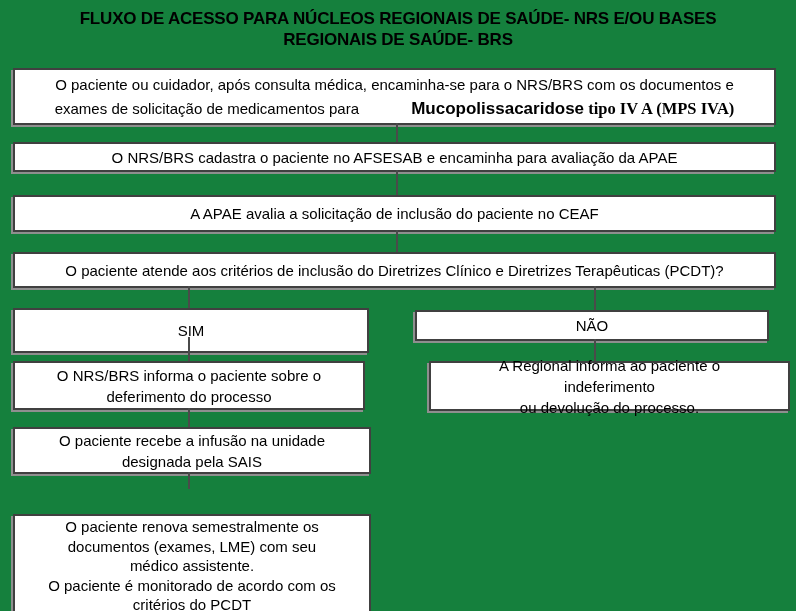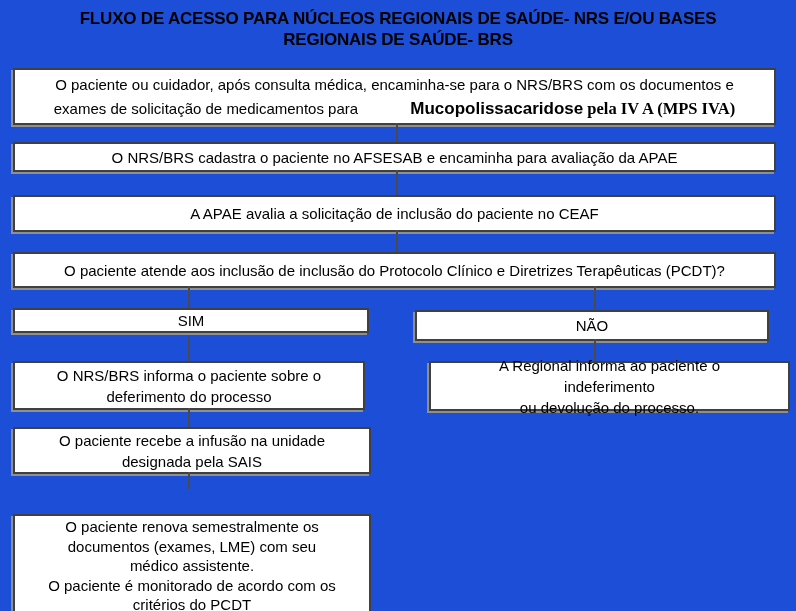--- a/index.html
+++ b/index.html
@@ -4,21 +4,21 @@
 <style>
   html, body {
     margin: 0;
     padding: 0;
     background: #ffffff;
   }
   #canvas {
     position: relative;
     width: 796px;
     height: 611px;
-    background: #1d4ed8;
+    background: #15803d;
     font-family: "Liberation Sans", sans-serif;
     color: #000000;
     overflow: hidden;
   }
   .title {
     position: absolute;
     left: 0;
     top: 8px;
     width: 796px;
     text-align: center;
@@ -57,21 +57,21 @@
   .vline {
     position: absolute;
     width: 2px;
     background: #4a4a4a;
   }
   
   #box-step1 { left: 13px; top: 68px;  width: 763px; height: 57px; line-height: 24px; }
   #box-step2 { left: 13px; top: 142px; width: 763px; height: 30px; justify-content: center; }
   #box-step3 { left: 13px; top: 195px; width: 763px; height: 37px; }
   #box-step4 { left: 13px; top: 252px; width: 763px; height: 36px; }
-  #box-sim   { left: 13px; top: 308px; width: 356px; height: 25px; }
+  #box-sim   { left: 13px; top: 308px; width: 356px; height: 45px; }
   #box-nao   { left: 415px; top: 310px; width: 354px; height: 31px; }
   #box-yes1  { left: 13px; top: 361px; width: 352px; height: 49px; }
   #box-no1   { left: 429px; top: 361px; width: 361px; height: 50px; }
   #box-yes2  { left: 13px; top: 427px; width: 358px; height: 47px; }
   #box-yes3  { left: 13px; top: 514px; width: 358px; height: 104px; line-height: 19.5px; text-align: center; }
   
   #c1  { left: 396px; top: 123px; height: 19px; }
   #c2  { left: 396px; top: 170px; height: 25px; }
   #c3  { left: 396px; top: 230px; height: 22px; }
   #c4l { left: 188px; top: 286px; height: 22px; }
@@ -86,39 +86,39 @@
 
 <div id="canvas">
 
   <div class="title">
     <span>FLUXO DE ACESSO PARA NÚCLEOS REGIONAIS DE SAÚDE- NRS E/OU BASES</span><br>
     <span>REGIONAIS DE SAÚDE- BRS</span>
   </div>
 
   <div class="box" id="box-step1">
     <div class="box-text"><span>O paciente ou cuidador, após consulta médica, encaminha-se para o NRS/BRS com os documentos e
-exames de solicitação de medicamentos para </span><span class="bold-sans">Mucopolissacaridose</span><span class="bold-serif"> pela IV A (MPS IVA)</span></div>
+exames de solicitação de medicamentos para </span><span class="bold-sans">Mucopolissacaridose</span><span class="bold-serif"> tipo IV A (MPS IVA)</span></div>
   </div>
 
   <div class="vline" id="c1"></div>
 
   <div class="box" id="box-step2">
     <div class="box-text">O NRS/BRS cadastra o paciente no AFSESAB e encaminha para avaliação da APAE</div>
   </div>
 
   <div class="vline" id="c2"></div>
 
   <div class="box" id="box-step3">
     <div class="box-text">A APAE avalia a solicitação de inclusão do paciente no CEAF</div>
   </div>
 
   <div class="vline" id="c3"></div>
 
   <div class="box" id="box-step4">
-    <div class="box-text">O paciente atende aos inclusão de inclusão do Protocolo Clínico e Diretrizes Terapêuticas (PCDT)?</div>
+    <div class="box-text">O paciente atende aos critérios de inclusão do Diretrizes Clínico e Diretrizes Terapêuticas (PCDT)?</div>
   </div>
 
   <div class="vline" id="c4l"></div>
   <div class="vline" id="c4r"></div>
 
   <div class="box" id="box-sim">
     <div class="box-text">SIM</div>
   </div>
 
   <div class="box" id="box-nao">

